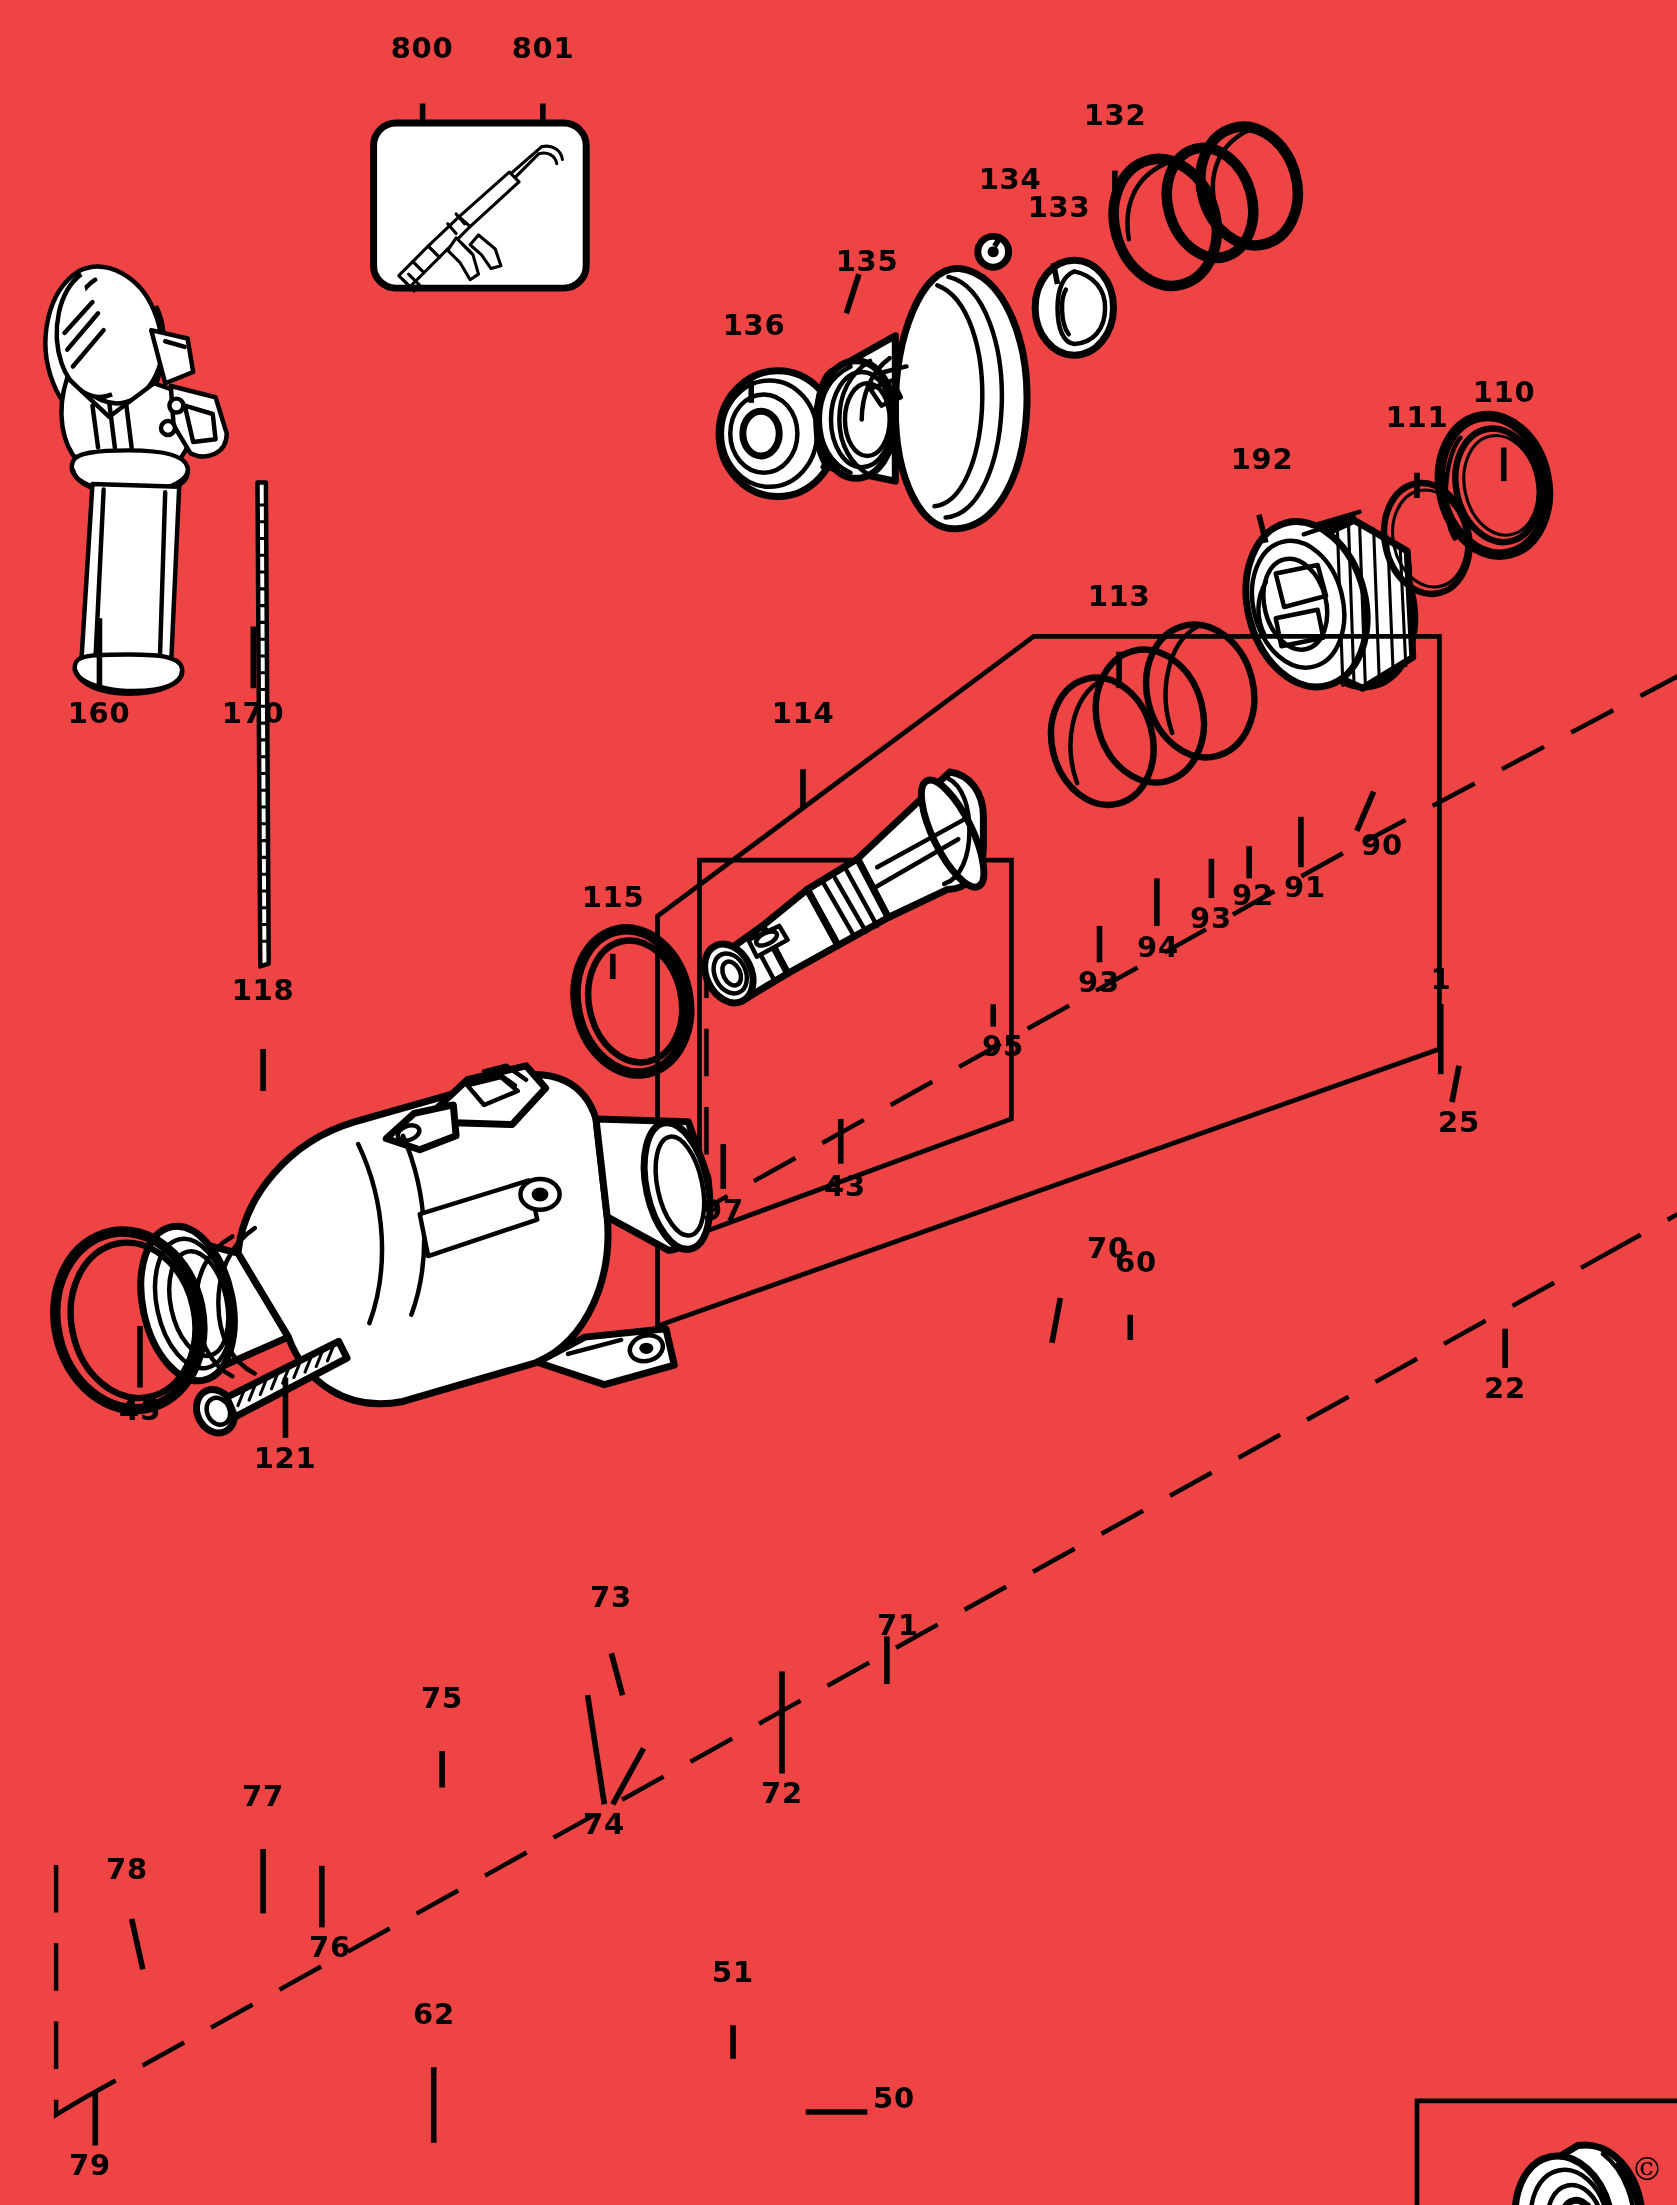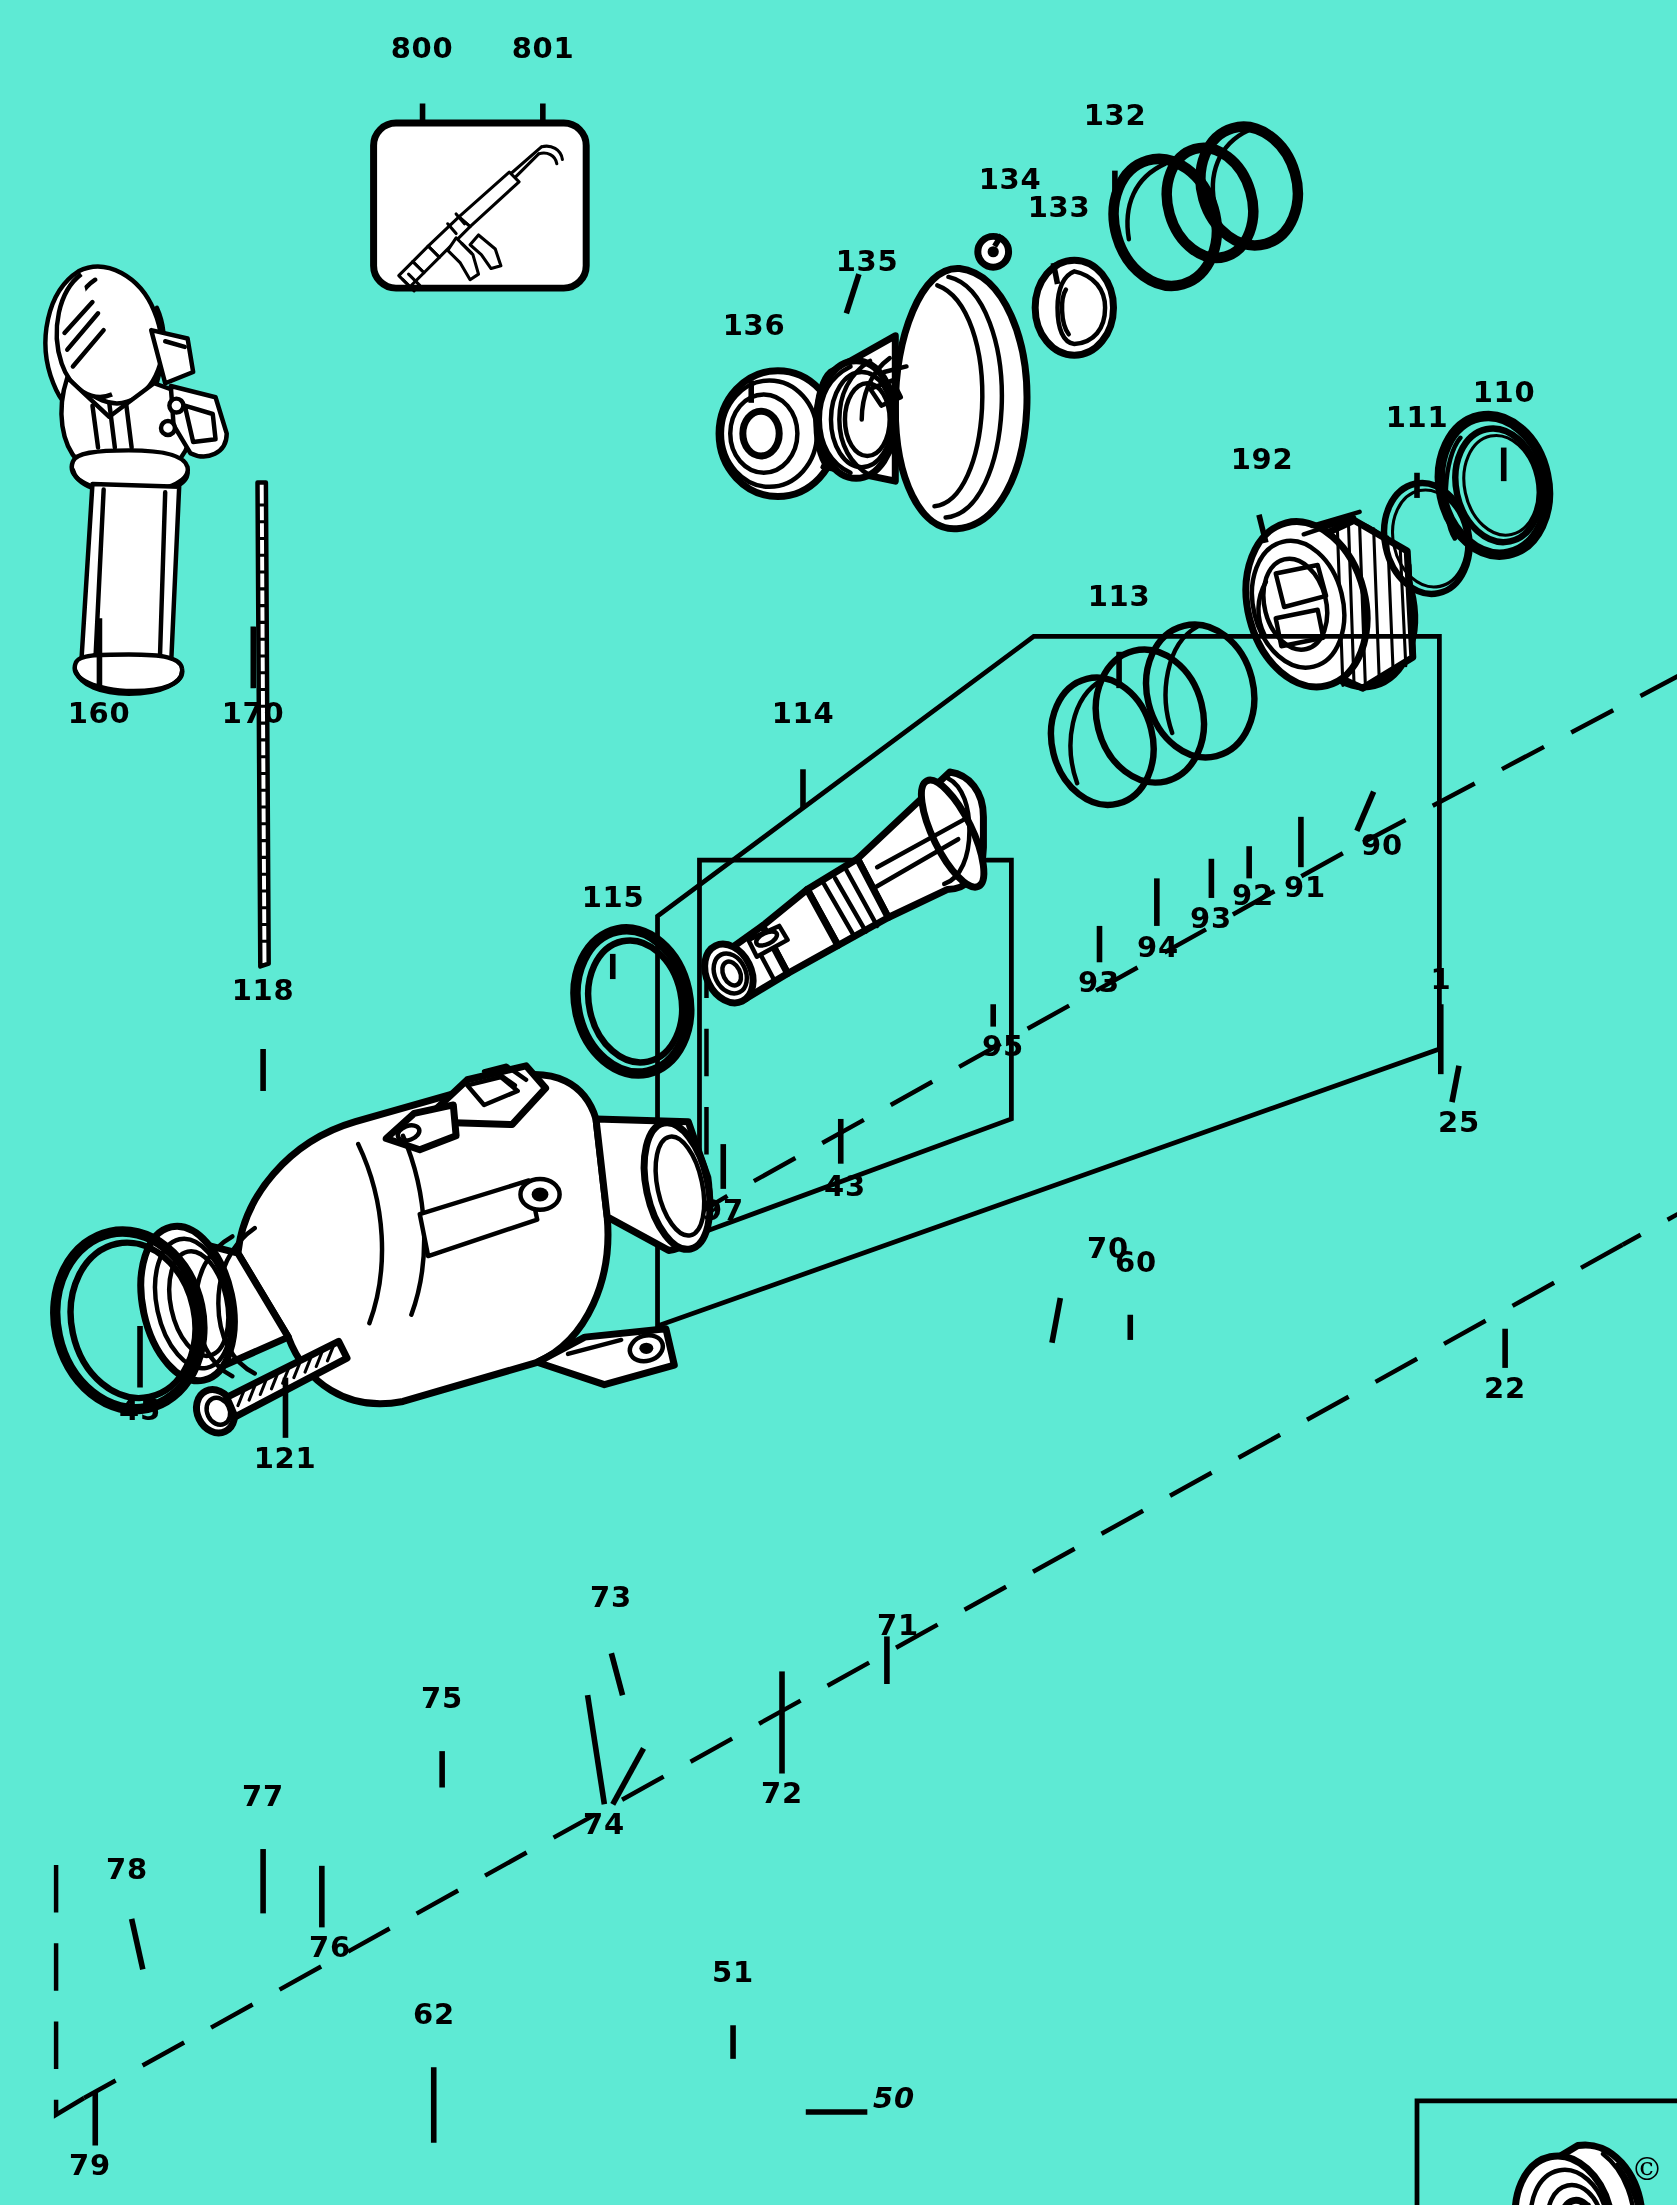--- a/index.html
+++ b/index.html
@@ -1,32 +1,32 @@
 <!DOCTYPE html>
 <html style="font-size:11.2px"><head>
 <meta charset="utf-8">
 <title>Exploded Parts Diagram</title>
 <style>
   html,body{margin:0;padding:0;background:#ffffff;}
   body{font-family:"DejaVu Sans","Liberation Sans",sans-serif;}
-  #sheet{position:relative;width:1678px;height:2205px;background:#5eead4;overflow:hidden;}
+  #sheet{position:relative;width:1678px;height:2205px;background:#ef4444;overflow:hidden;}
   #sheet svg{position:absolute;left:0;top:0;width:1678px;height:2205px;}
   .lbl{
     position:absolute;
     font-family:"DejaVu Sans","Liberation Sans",sans-serif;
     font-weight:bold;
     font-size:29px;
     color:#000;
     letter-spacing:0.7px;
     white-space:nowrap;
     line-height:1;
     user-select:none;
   }
   .lbl.c{transform:translateX(-50%);}
-  .lbl.l{transform:translateX(0);font-style:italic;}
+  .lbl.l{transform:translateX(0);}
   .copyr{
     position:absolute;
     font-family:"DejaVu Serif","Liberation Serif",serif;
     font-size:32px;
     color:#000;
     line-height:1;
   }
 </style>
 </head>
 <body>

